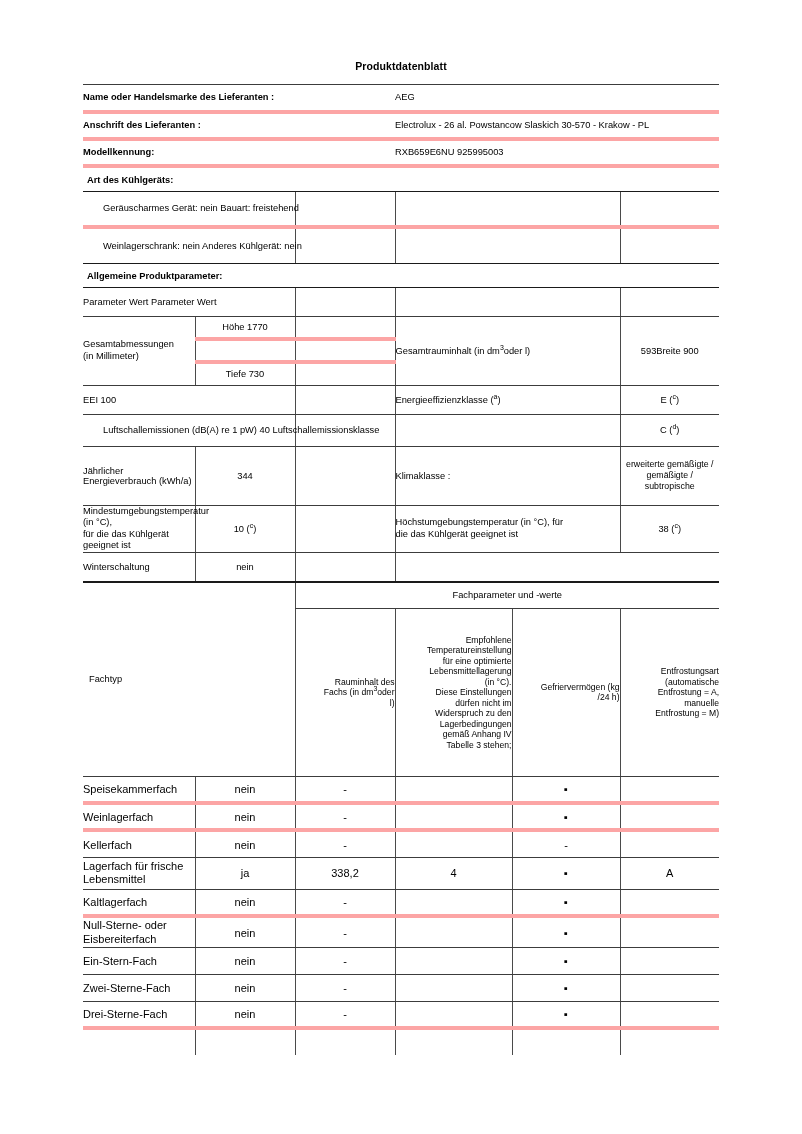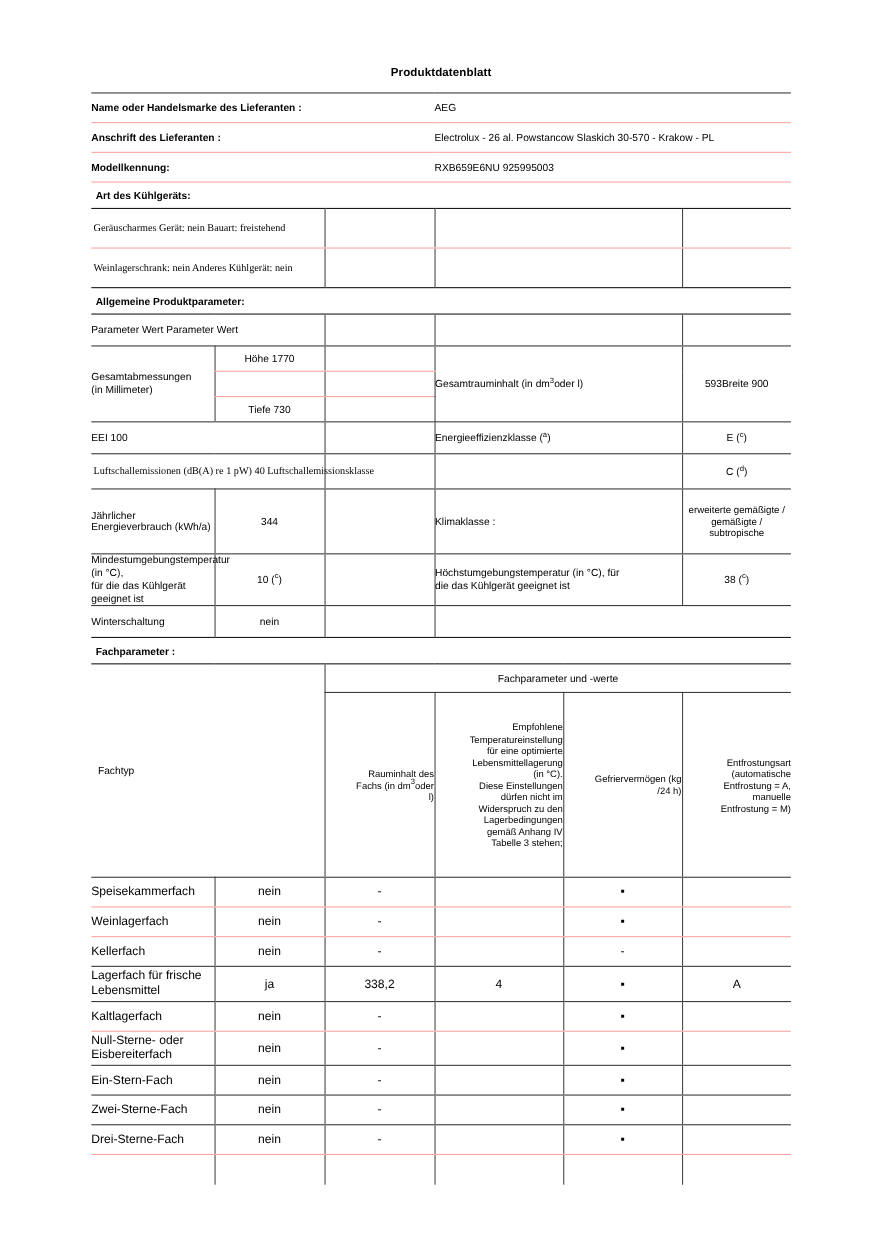--- a/index.html
+++ b/index.html
@@ -43,46 +43,45 @@
     padding: 0;
     position: relative;
   }
   .cellpad { padding: 4px 6px; }
 
   
   .bt-thick { border-top: 1.6px solid #1a1a1a; }
   .bb-thick { border-bottom: 1.6px solid #1a1a1a; }
   .bt-med   { border-top: 1.1px solid #3c3c3c; }
   .bb-med   { border-bottom: 1.1px solid #3c3c3c; }
-  .bb-light { border-bottom: 1px solid #fca5a5; }
+  .bb-light { border-bottom: 4px solid #fca5a5; }
   .bl { border-left: 1px solid #4a4a4a; }
   .ctr { text-align: center; }
 
   
   .hdr-row td { height: 27px; }
   .hdr-label { padding-left: 4px; font-weight: bold; font-size: 9.3px; }
   .hdr-value { padding-left: 4px; font-size: 9.3px; }
 
   .section-title {
     font-weight: bold;
     font-size: 9.3px;
     padding: 7px 0 6px 4px;
   }
 
   
   .overflow-text {
     position: absolute;
-    left: 2px;
+    left: 20px;
     top: 50%;
     transform: translateY(-50%);
     white-space: nowrap;
     z-index: 3;
     background: transparent;
     font-size: 9.3px;
-    font-family: Liberation Serif, serif;
   }
 
   sup { font-size: 7px; vertical-align: super; line-height: 0; }
 
   .sup-paren { white-space: nowrap; }
 
   .multiline { line-height: 1.25; margin-top: 48px; }
 
   .dash { font-size: 9.3px; }
   .sqdot { font-size: 9.3px; }
@@ -244,21 +243,20 @@
 
         <tr>
           <td class="bb-thick cellpad" style="height:29px">Winterschaltung</td>
           <td class="bb-thick bl ctr">nein</td>
           <td class="bb-thick bl"></td>
           <td class="bb-thick bl" colspan="2"></td>
         </tr>
       </tbody>
     </table>
 
-    <div class="section-title">Fachparameter :</div>
 
     <table class="t">
       <colgroup>
         <col style="width:112px">
           <col style="width:100px">
           <col style="width:100px">
           <col style="width:117px">
           <col style="width:108px">
           <col style="width:99px">
       </colgroup>

